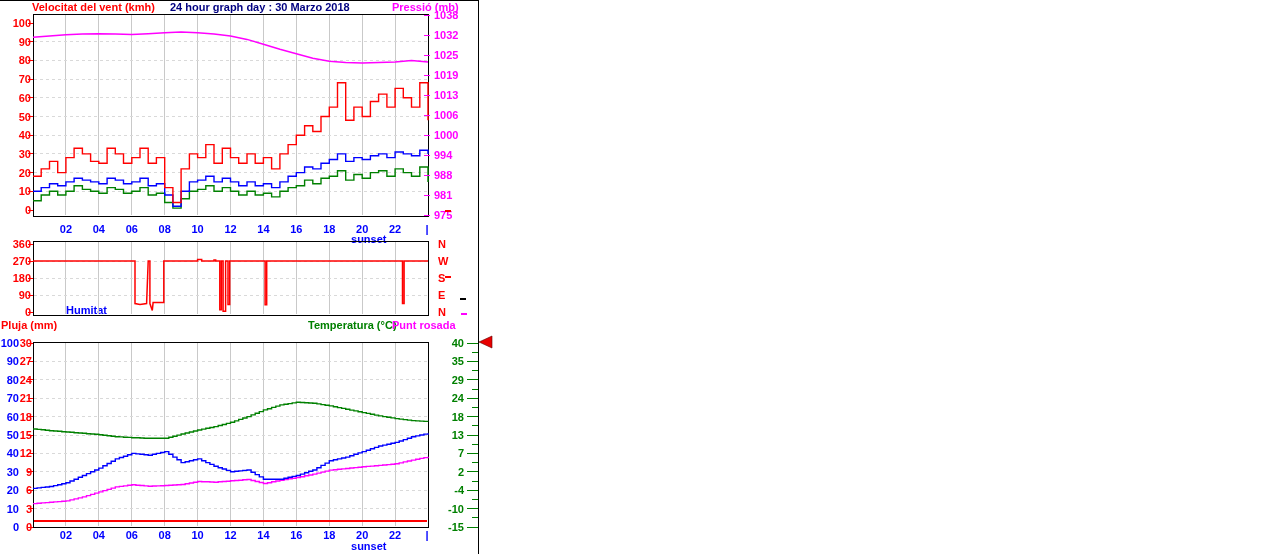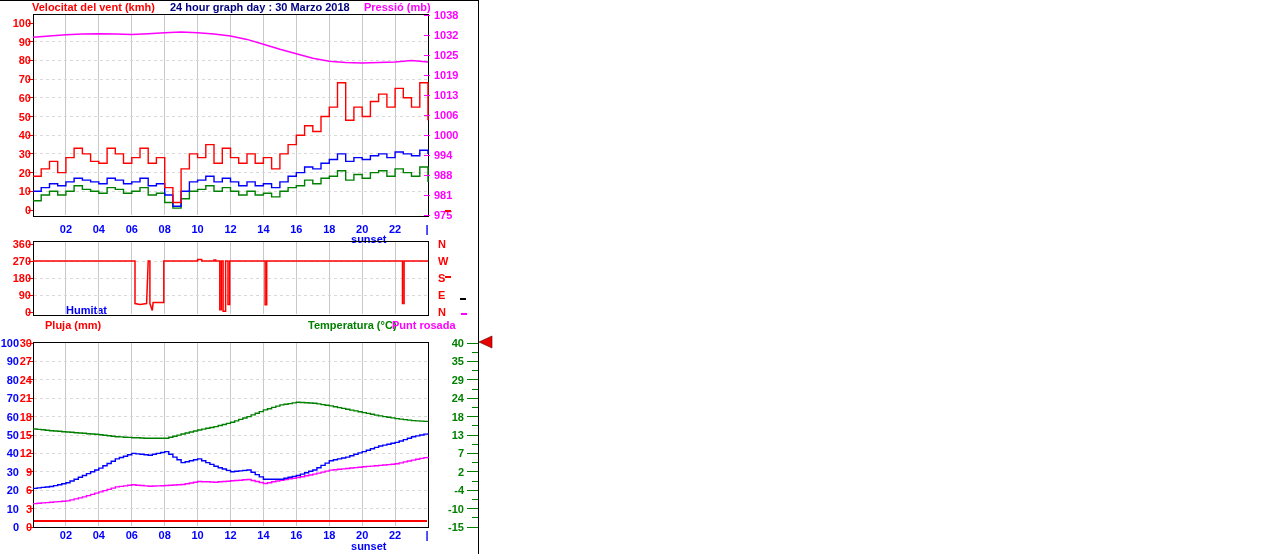--- a/index.html
+++ b/index.html
@@ -1,22 +1,22 @@
 <!DOCTYPE html>
 <html><head>
 <meta charset="utf-8">
 <style>
   html,body{margin:0;padding:0;background:#fff;}
   .panel{position:relative;width:1280px;height:554px;background:#ffffff;
          font-family:"Liberation Sans",sans-serif;font-weight:700;font-size:11px;overflow:hidden;}
   .lbl{position:absolute;white-space:nowrap;line-height:12px;}
   #lbl-wind{left:32px;top:1px;color:#ff0000;}
   #lbl-title{left:170px;top:1px;color:#000080;}
-  #lbl-press{left:364px;top:1px;color:#ff00ff;}
-  #lbl-pluja{left:1px;top:319px;color:#ff0000;padding-left:44px;}
+  #lbl-press{left:392px;top:1px;color:#ff00ff;}
+  #lbl-pluja{left:1px;top:319px;color:#ff0000;}
   #lbl-humitat{left:66px;top:304px;color:#0000ff;}
   #lbl-temp{left:308px;top:319px;color:#008000;text-align:center;}
   #lbl-dew{left:392px;top:319px;color:#ff00ff;text-align:center;}
   svg{position:absolute;left:0;top:0;}
   svg text{font-family:"Liberation Sans",sans-serif;font-weight:700;font-size:11px;}
 </style>
 </head>
 <body>
 
 <div class="panel">

